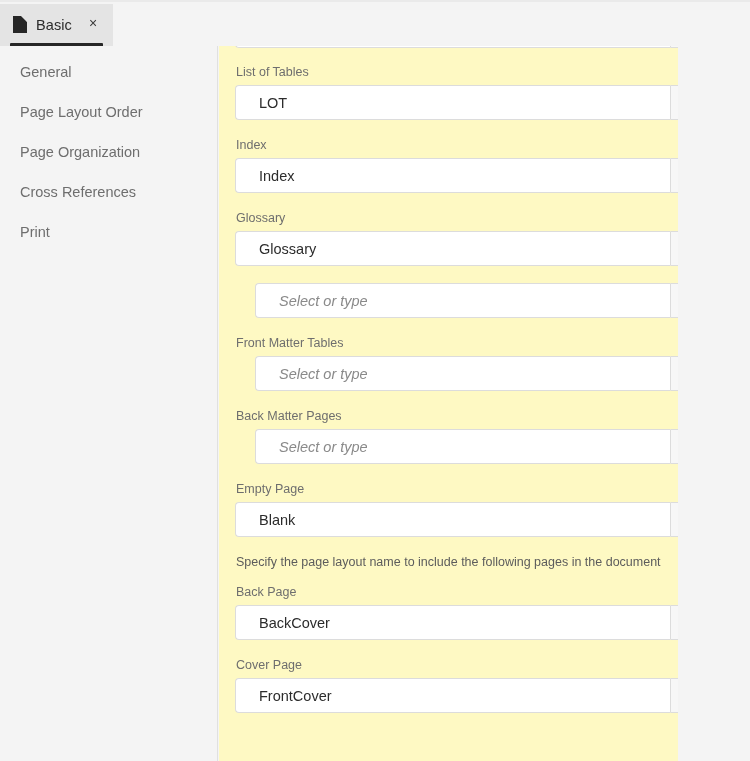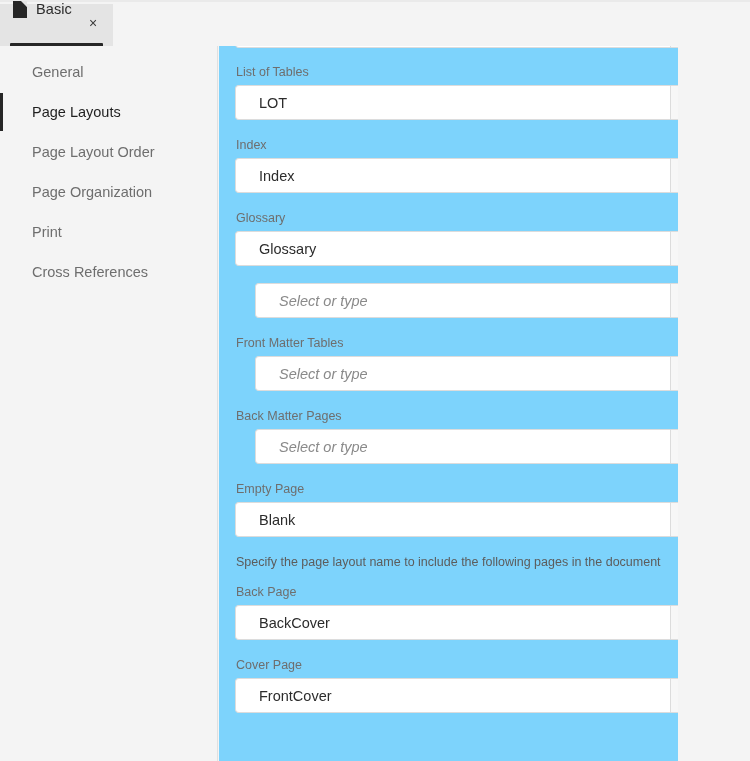--- a/index.html
+++ b/index.html
@@ -37,20 +37,21 @@
   }
   .tab {
     position: absolute;
     left: 0;
     top: 2px;
     height: 44px;
     width: 113px;
     background: #e4e4e4;
     box-sizing: border-box;
     display: flex;
+    align-items: center;
     padding-left: 13px;
     cursor: default;
   }
   .tab-doc-icon {
     width: 14px;
     height: 17px;
     position: relative;
     flex: 0 0 auto;
     margin-right: 9px;
     margin-top: -3px;
@@ -109,21 +110,21 @@
     background: #f4f4f4;
     border-right: 1px solid #e0e0e0;
     box-sizing: border-box;
     padding-top: 6px;
   }
   .nav-item {
     position: relative;
     height: 40px;
     display: flex;
     align-items: center;
-    padding-left: 32px;
+    padding-left: 20px;
     font-size: 14.5px;
     color: #6e6e6e;
     cursor: pointer;
     box-sizing: border-box;
   }
   .nav-item.selected {
     color: #1f1f1f;
   }
   .nav-item.selected::before {
     content: "";
@@ -135,21 +136,21 @@
     background: #262626;
   }
 
   
   .content {
     position: absolute;
     left: 219px;
     top: 46px;
     width: 459px;
     height: 715px;
-    background: #7dd3fc;
+    background: #fef9c3;
     overflow: hidden;
   }
   .content-inner {
     position: absolute;
     left: 0;
     top: -33px;   
     width: 531px;
     padding: 0 0 20px 0;
   }
 
@@ -256,34 +257,31 @@
       <span class="tab-label">Basic</span>
       <span class="tab-close">×</span>
       <span class="tab-underline"></span>
     </div>
   </div>
 
   <div class="sidebar">
     <div class="nav-item">
       <span>General</span>
     </div>
-    <div class="nav-item selected">
-      <span>Page Layouts</span>
-    </div>
     <div class="nav-item">
       <span>Page Layout Order</span>
     </div>
     <div class="nav-item">
       <span>Page Organization</span>
     </div>
     <div class="nav-item">
+      <span>Cross References</span>
+    </div>
+    <div class="nav-item">
       <span>Print</span>
-    </div>
-    <div class="nav-item">
-      <span>Cross References</span>
     </div>
   </div>
 
   <div class="content">
     <div class="content-inner">
 
       <div class="field field-clipped">
         <div class="combo">
           <div class="combo-input"></div>
           <div class="combo-btn">

